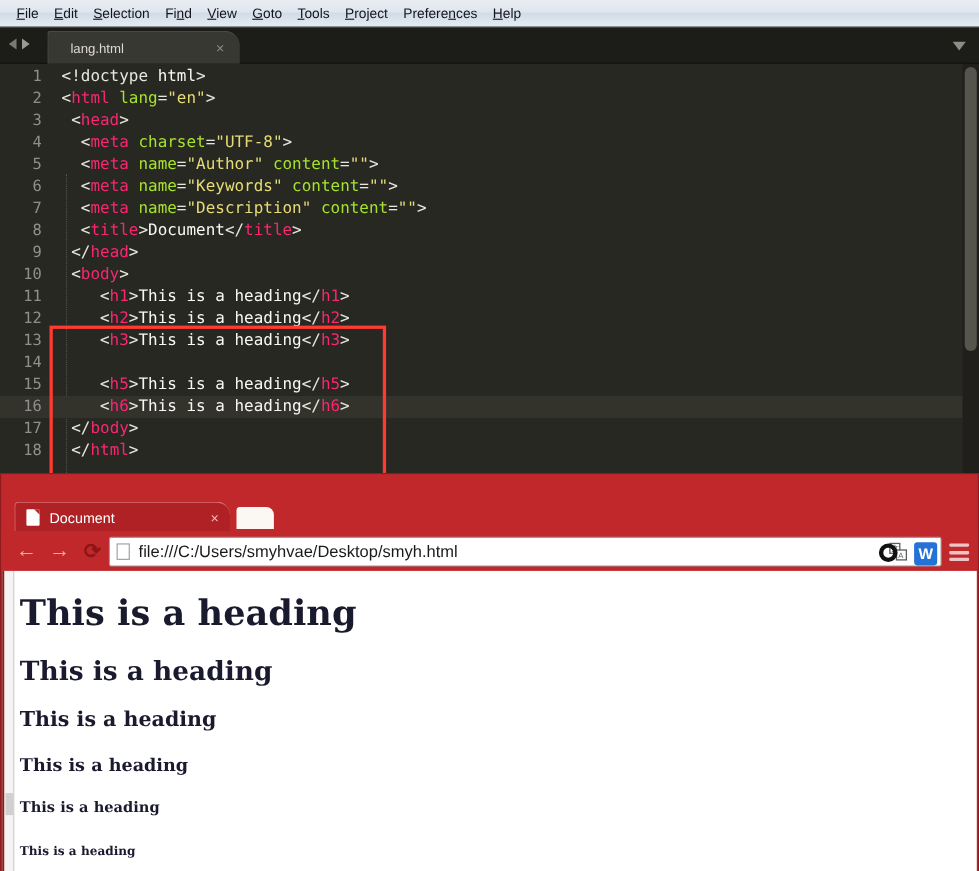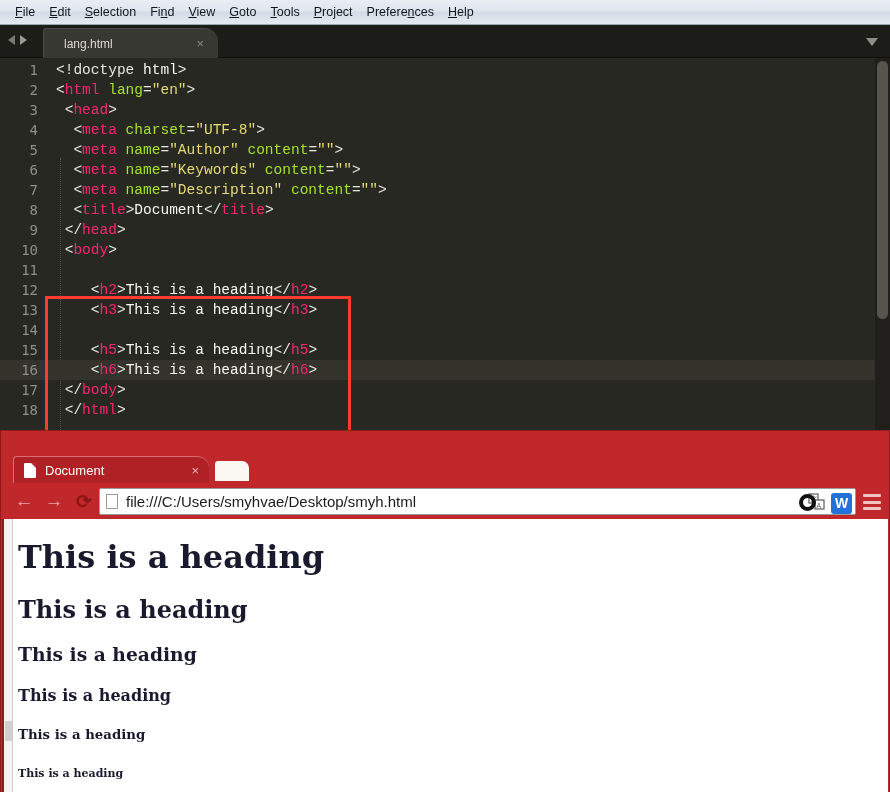--- a/index.html
+++ b/index.html
@@ -128,21 +128,20 @@
     left: 0; width: 38px;
     text-align: right;
     color: #8f908a;
     font-family: "DejaVu Sans Mono", monospace;
     font-size: 14px;
   }
   .code-text {
     position: absolute;
     left: 56px;
     color: #f8f8f2;
-    font-family: Liberation Mono, monospace;
   }
   .tok-punct { color: #e6e6dc; }
   .tok-tag   { color: #f92672; }
   .tok-attr  { color: #a6e22e; }
   .tok-val   { color: #e6db74; }
   .tok-text  { color: #f8f8f2; }
 
   #red-annotation-box {
     position: absolute;
     left: 45px; top: 238px;
@@ -426,21 +425,21 @@
         <div class="code-line" style="top: 2px;"><span class="ln">1</span><span class="code-text"><span class="tok-punct">&lt;!doctype </span><span class="tok-text">html</span><span class="tok-punct">&gt;</span></span></div>
         <div class="code-line" style="top: 22px;"><span class="ln">2</span><span class="code-text"><span class="tok-punct">&lt;</span><span class="tok-tag">html</span><span class="tok-attr"> lang</span><span class="tok-punct">=</span><span class="tok-val">"en"</span><span class="tok-punct">&gt;</span></span></div>
         <div class="code-line" style="top: 42px;"><span class="ln">3</span><span class="code-text"><span class="tok-punct"> &lt;</span><span class="tok-tag">head</span><span class="tok-punct">&gt;</span></span></div>
         <div class="code-line" style="top: 62px;"><span class="ln">4</span><span class="code-text"><span class="tok-punct">  &lt;</span><span class="tok-tag">meta</span><span class="tok-attr"> charset</span><span class="tok-punct">=</span><span class="tok-val">"UTF-8"</span><span class="tok-punct">&gt;</span></span></div>
         <div class="code-line" style="top: 82px;"><span class="ln">5</span><span class="code-text"><span class="tok-punct">  &lt;</span><span class="tok-tag">meta</span><span class="tok-attr"> name</span><span class="tok-punct">=</span><span class="tok-val">"Author"</span><span class="tok-attr"> content</span><span class="tok-punct">=</span><span class="tok-val">""</span><span class="tok-punct">&gt;</span></span></div>
         <div class="code-line" style="top: 102px;"><span class="ln">6</span><span class="code-text"><span class="tok-punct">  &lt;</span><span class="tok-tag">meta</span><span class="tok-attr"> name</span><span class="tok-punct">=</span><span class="tok-val">"Keywords"</span><span class="tok-attr"> content</span><span class="tok-punct">=</span><span class="tok-val">""</span><span class="tok-punct">&gt;</span></span></div>
         <div class="code-line" style="top: 122px;"><span class="ln">7</span><span class="code-text"><span class="tok-punct">  &lt;</span><span class="tok-tag">meta</span><span class="tok-attr"> name</span><span class="tok-punct">=</span><span class="tok-val">"Description"</span><span class="tok-attr"> content</span><span class="tok-punct">=</span><span class="tok-val">""</span><span class="tok-punct">&gt;</span></span></div>
         <div class="code-line" style="top: 142px;"><span class="ln">8</span><span class="code-text"><span class="tok-punct">  &lt;</span><span class="tok-tag">title</span><span class="tok-punct">&gt;</span><span class="tok-text">Document</span><span class="tok-punct">&lt;/</span><span class="tok-tag">title</span><span class="tok-punct">&gt;</span></span></div>
         <div class="code-line" style="top: 162px;"><span class="ln">9</span><span class="code-text"><span class="tok-punct"> &lt;/</span><span class="tok-tag">head</span><span class="tok-punct">&gt;</span></span></div>
         <div class="code-line" style="top: 182px;"><span class="ln">10</span><span class="code-text"><span class="tok-punct"> &lt;</span><span class="tok-tag">body</span><span class="tok-punct">&gt;</span></span></div>
-        <div class="code-line" style="top: 202px;"><span class="ln">11</span></div>
+        <div class="code-line" style="top: 202px;"><span class="ln">11</span><span class="code-text"><span class="tok-punct">    &lt;</span><span class="tok-tag">h1</span><span class="tok-punct">&gt;</span><span class="tok-text">This is a heading</span><span class="tok-punct">&lt;/</span><span class="tok-tag">h1</span><span class="tok-punct">&gt;</span></span></div>
         <div class="code-line" style="top: 222px;"><span class="ln">12</span><span class="code-text"><span class="tok-punct">    &lt;</span><span class="tok-tag">h2</span><span class="tok-punct">&gt;</span><span class="tok-text">This is a heading</span><span class="tok-punct">&lt;/</span><span class="tok-tag">h2</span><span class="tok-punct">&gt;</span></span></div>
         <div class="code-line" style="top: 242px;"><span class="ln">13</span><span class="code-text"><span class="tok-punct">    &lt;</span><span class="tok-tag">h3</span><span class="tok-punct">&gt;</span><span class="tok-text">This is a heading</span><span class="tok-punct">&lt;/</span><span class="tok-tag">h3</span><span class="tok-punct">&gt;</span></span></div>
         <div class="code-line" style="top: 262px;"><span class="ln">14</span></div>
         <div class="code-line" style="top: 282px;"><span class="ln">15</span><span class="code-text"><span class="tok-punct">    &lt;</span><span class="tok-tag">h5</span><span class="tok-punct">&gt;</span><span class="tok-text">This is a heading</span><span class="tok-punct">&lt;/</span><span class="tok-tag">h5</span><span class="tok-punct">&gt;</span></span></div>
         <div class="code-line current" style="top: 302px;"><span class="ln">16</span><span class="code-text"><span class="tok-punct">    &lt;</span><span class="tok-tag">h6</span><span class="tok-punct">&gt;</span><span class="tok-text">This is a heading</span><span class="tok-punct">&lt;/</span><span class="tok-tag">h6</span><span class="tok-punct">&gt;</span></span></div>
         <div class="code-line" style="top: 322px;"><span class="ln">17</span><span class="code-text"><span class="tok-punct"> &lt;/</span><span class="tok-tag">body</span><span class="tok-punct">&gt;</span></span></div>
         <div class="code-line" style="top: 342px;"><span class="ln">18</span><span class="code-text"><span class="tok-punct"> &lt;/</span><span class="tok-tag">html</span><span class="tok-punct">&gt;</span></span></div>
       </div>
     <div id="red-annotation-box"></div>
     <div id="editor-scrollbar-track">

